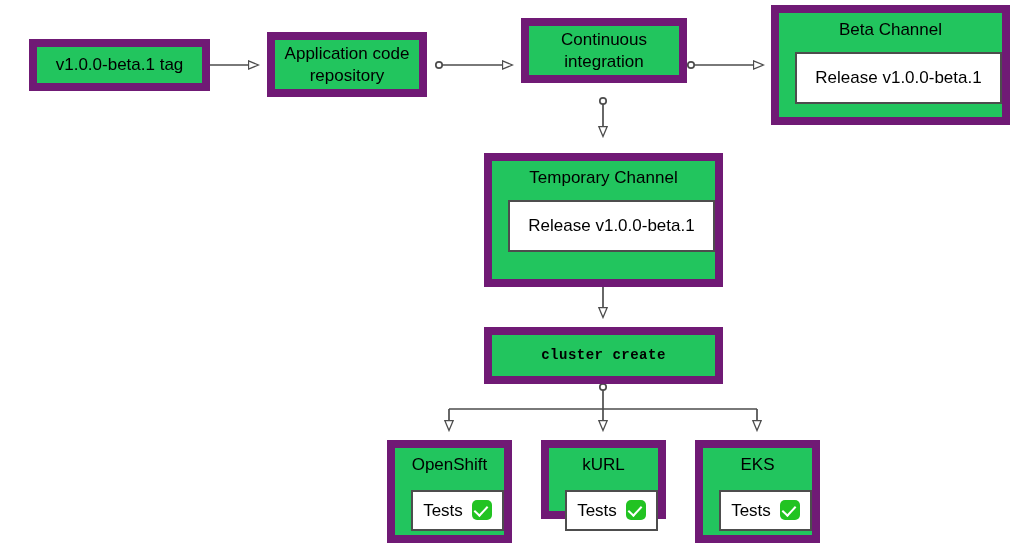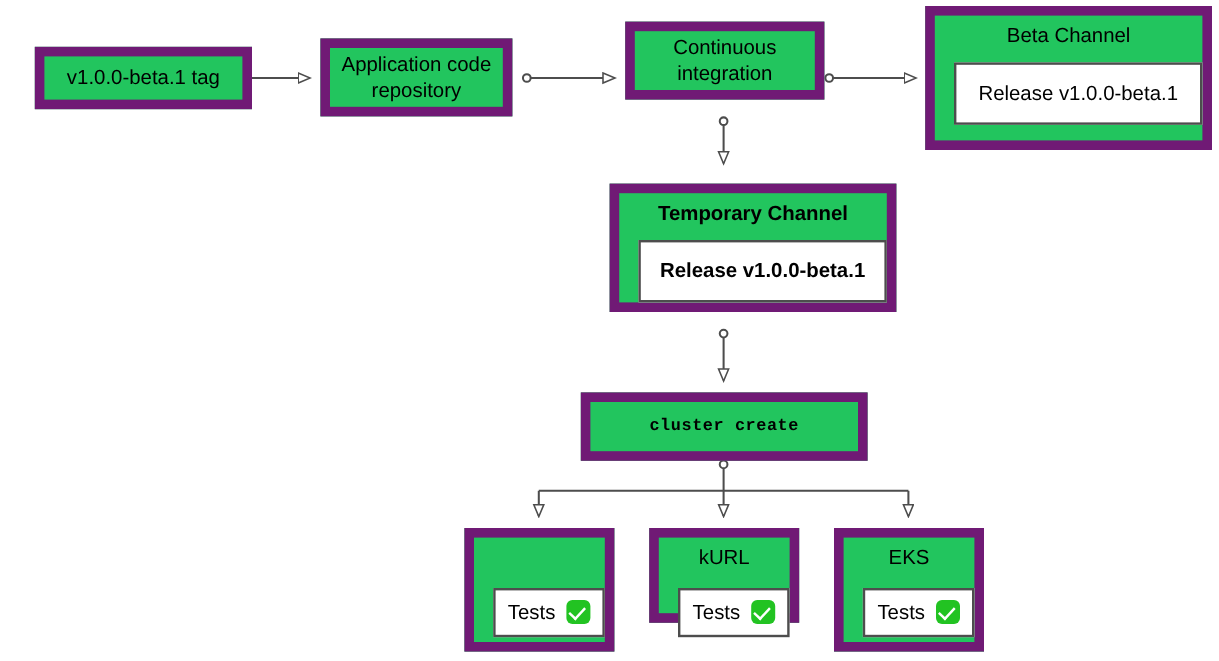--- a/index.html
+++ b/index.html
@@ -148,32 +148,33 @@
     <span>Continuous integration</span>
   </div>
 
   <div class="node container" style="left:771px; top:5px; width:239px; height:120px;">
     <div class="container-title">Beta Channel</div>
     <div class="inner-box" style="left:16px; top:39px; width:207px; height:52px;">
       <span>Release v1.0.0-beta.1</span>
     </div>
   </div>
 
-  <div class="node container" style="left:508px; top:153px; width:239px; height:107px;font-weight:bold;">
+  <div class="node container" style="left:484px; top:153px; width:239px; height:134px;">
     <div class="container-title">Temporary Channel</div>
     <div class="inner-box" style="left:16px; top:39px; width:207px; height:52px;">
       <span>Release v1.0.0-beta.1</span>
     </div>
   </div>
 
   <div class="node" style="left:484px; top:327px; width:239px; height:57px;">
     <span class="mono">cluster create</span>
   </div>
 
   <div class="node container" style="left:387px; top:440px; width:125px; height:103px;">
+    <div class="container-title">OpenShift</div>
     <div class="inner-box" style="left:16px; top:42px; width:93px; height:41px;">
       <span class="tests-row">
         <span class="small-label">Tests</span>
         <span class="check-badge"></span>
       </span>
     </div>
   </div>
 
   <div class="node container" style="left:541px; top:440px; width:125px; height:79px;">
     <div class="container-title">kURL</div>

